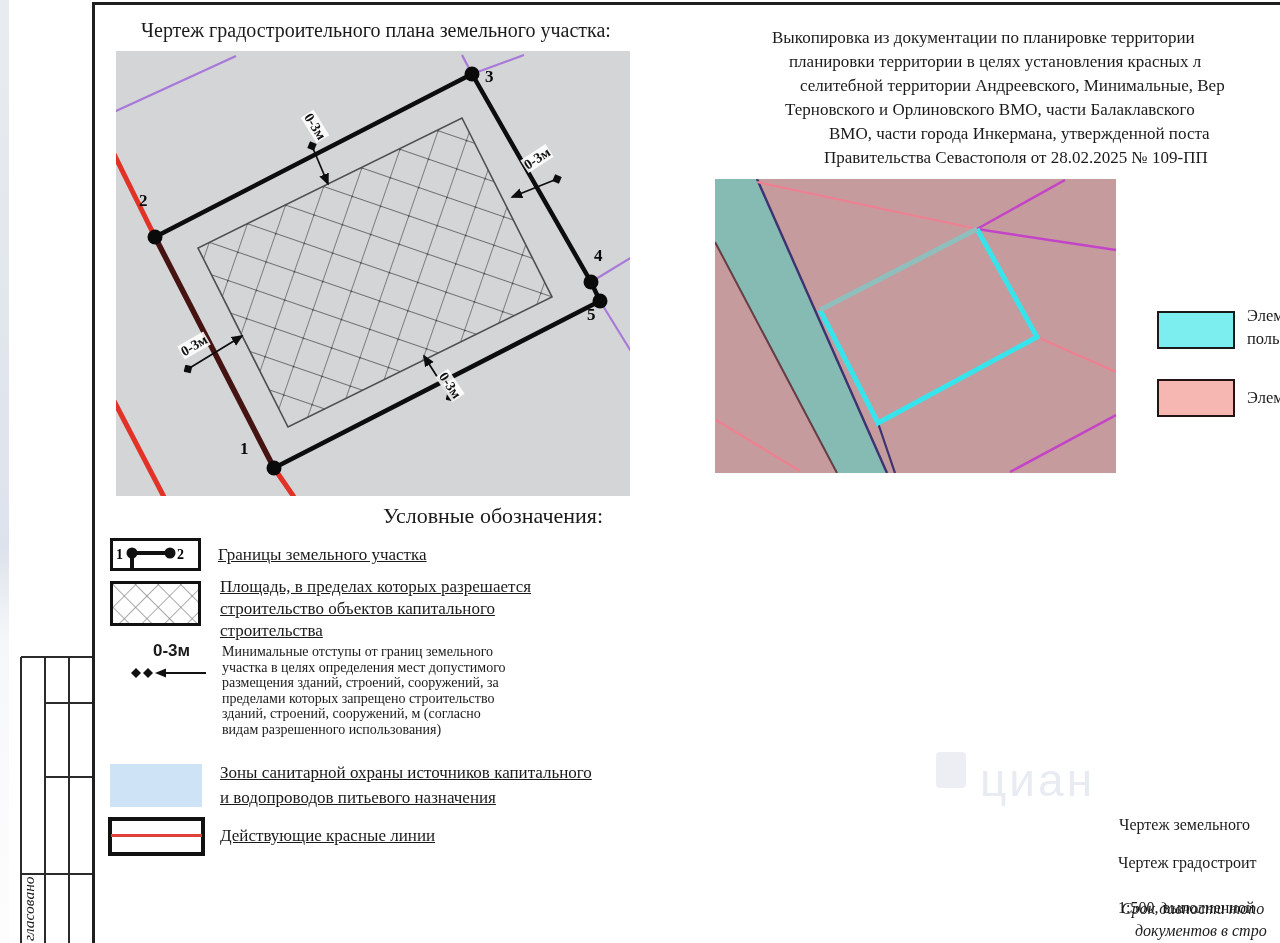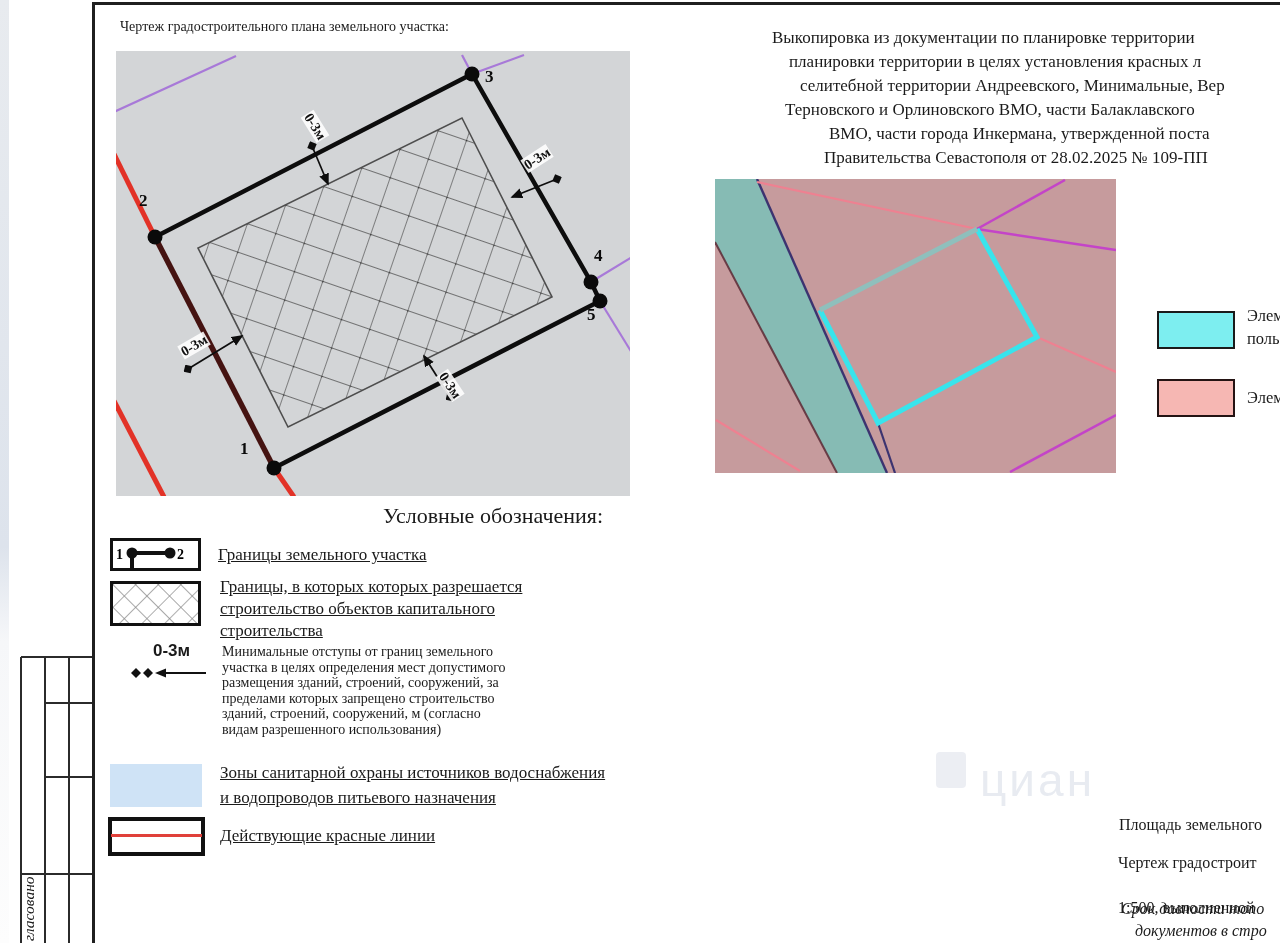--- a/index.html
+++ b/index.html
@@ -10,21 +10,21 @@
     color:#1a1a1a;
   }
   .abs{position:absolute;}
   .nowrap{white-space:nowrap;}
   
   .edge-strip{left:0;top:0;width:9px;height:943px;
     background:linear-gradient(180deg,#e8ebef 0%,#dde3ec 58%,#f6f7f9 68%,#fdfdfd 100%);}
   .frame-v{left:92px;top:2px;width:3px;height:941px;background:#1f1f1f;}
   .frame-h{left:92px;top:2px;width:1188px;height:3px;background:#1f1f1f;}
   
-  .doc-title{left:120px;top:19px;font-size:14px;}
+  .doc-title{left:141px;top:19px;font-size:20px;}
   .right-line{font-size:17px;line-height:24px;}
   .legend-title{left:383px;top:503px;font-size:22px;}
   .legend-text{font-size:17px;text-decoration:underline;}
   .small-legend-text{font-size:14px;}
   .italic{font-style:italic;}
   
   .drawing{left:116px;top:51px;width:514px;height:445px;background:#d3d5d7;}
   .pt-label{position:absolute;font-weight:bold;font-size:17px;color:#0a0a0a;}
   .dim-label{position:absolute;font-weight:bold;font-size:14px;color:#101010;
     background:rgba(255,255,255,0.88);padding:0 1px;line-height:15px;}
@@ -152,21 +152,21 @@
   <svg width="85" height="39">
     <defs>
       <pattern id="hatch2" patternUnits="userSpaceOnUse" width="16" height="16" patternTransform="rotate(45)">
         <path d="M0,0 H16 M0,0 V16" stroke="#8a8a8a" stroke-width="1.4" fill="none"></path>
       </pattern>
     </defs>
     <rect x="0" y="0" width="85" height="39" fill="url(#hatch2)"></rect>
   </svg>
 </div>
 <div>
-  <div class="abs legend-text nowrap" style="left:220px;top:577px;">Границы, в которых которых разрешается</div>
+  <div class="abs legend-text nowrap" style="left:220px;top:577px;">Площадь, в пределах которых разрешается</div>
   <div class="abs legend-text nowrap" style="left:220px;top:599px;">строительство  объектов капитального</div>
   <div class="abs legend-text nowrap" style="left:220px;top:621px;">строительства</div>
 </div>
 
 <div class="abs sym-dim-label nowrap">0-3м</div>
 <div class="abs" style="left:128px;top:664px;">
   <svg width="80" height="18">
     <path d="M8,4 L13,9 L8,14 L3,9 Z" fill="#111"></path>
     <path d="M20,4 L25,9 L20,14 L15,9 Z" fill="#111"></path>
     <path d="M27,9 L38,4.5 L38,13.5 Z" fill="#111"></path>
@@ -177,21 +177,21 @@
   <div class="abs small-legend-text nowrap" style="left:222px;top:644px;">Минимальные отступы от границ земельного</div>
   <div class="abs small-legend-text nowrap" style="left:222px;top:659.5px;">участка в целях определения мест допустимого</div>
   <div class="abs small-legend-text nowrap" style="left:222px;top:675px;">размещения зданий, строений, сооружений, за</div>
   <div class="abs small-legend-text nowrap" style="left:222px;top:690.5px;">пределами которых запрещено строительство</div>
   <div class="abs small-legend-text nowrap" style="left:222px;top:706px;">зданий, строений, сооружений, м (согласно</div>
   <div class="abs small-legend-text nowrap" style="left:222px;top:721.5px;">видам разрешенного использования)</div>
 </div>
 
 <div class="abs sym-box4"></div>
 <div>
-  <div class="abs legend-text nowrap" style="left:220px;top:763px;">Зоны санитарной охраны источников водоснабжения</div>
+  <div class="abs legend-text nowrap" style="left:220px;top:763px;">Зоны санитарной охраны источников капитального</div>
   <div class="abs legend-text nowrap" style="left:220px;top:788px;">и водопроводов питьевого назначения</div>
 </div>
 
 <div class="abs sym-box5">
   <div class="red-line-sample"></div>
 </div>
 <div class="abs legend-text nowrap" style="left:220px;top:826px;">Действующие красные линии</div>
 
 <div class="abs map">
   <svg width="401" height="294" viewBox="0 0 401 294">
@@ -224,21 +224,21 @@
 <div class="abs map-legend-text nowrap" style="left:1247px;top:306px;">Элем</div>
 <div class="abs map-legend-text nowrap" style="left:1247px;top:329px;">поль</div>
 <div class="abs map-legend-text nowrap" style="left:1247px;top:388px;">Элем</div>
 
 <div class="abs watermark">
   <div class="wm-icon"></div>
   <div class="wm-text">циан</div>
 </div>
 
 <div>
-  <div class="abs br-line nowrap" style="left:1119px;top:816px;">Площадь земельного</div>
+  <div class="abs br-line nowrap" style="left:1119px;top:816px;">Чертеж земельного</div>
   <div class="abs br-line nowrap" style="left:1118px;top:854px;">Чертеж градостроит</div>
   <div class="abs br-line nowrap" style="left:1118px;top:899px;">1:500, выполненной</div>
   <div class="abs br-line nowrap italic" style="left:1121px;top:900px;">Срок давности топо</div>
   <div class="abs br-line nowrap italic" style="left:1135px;top:922px;">документов в стро</div>
 </div>
 
 <div class="abs" style="left:0;top:650px;">
   <svg width="100" height="293">
     <g stroke="#2b2b2b" stroke-width="2" fill="none">
       <path d="M21,7 H92"></path>

